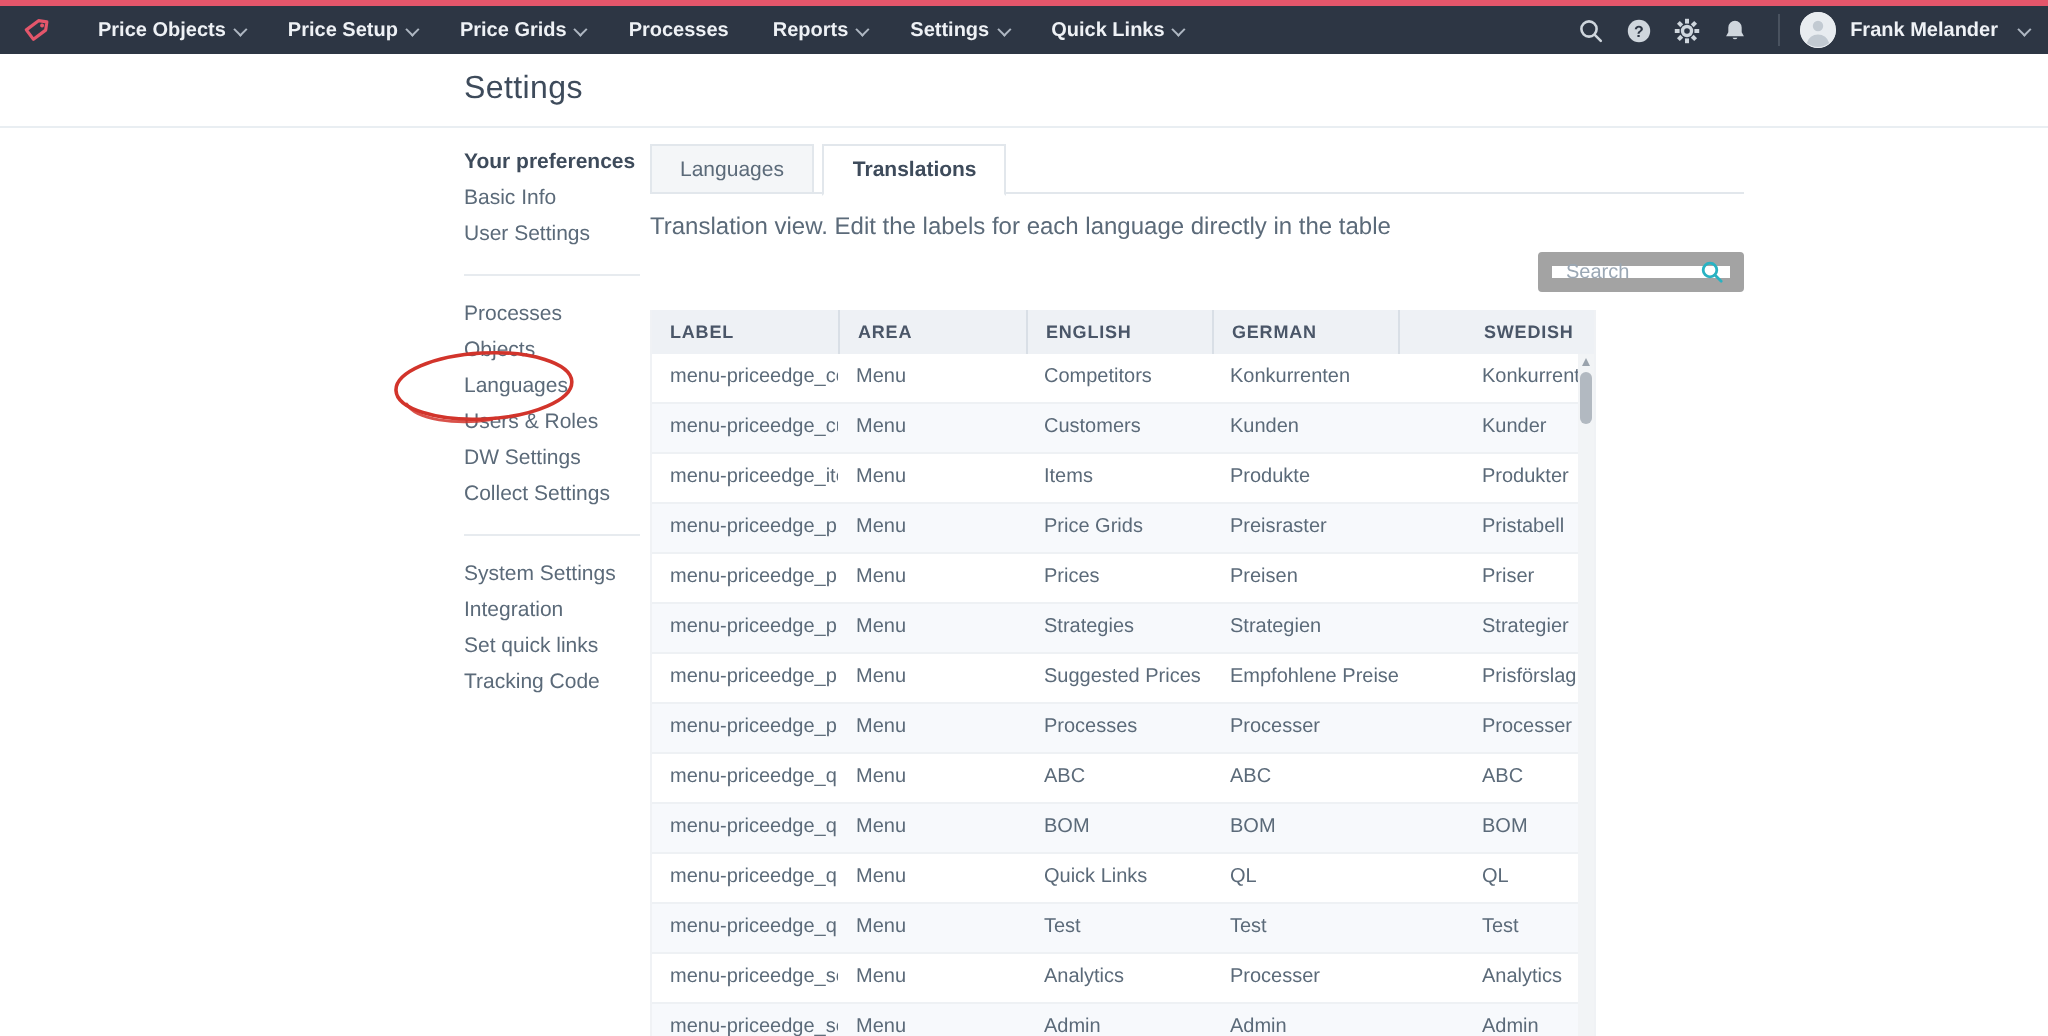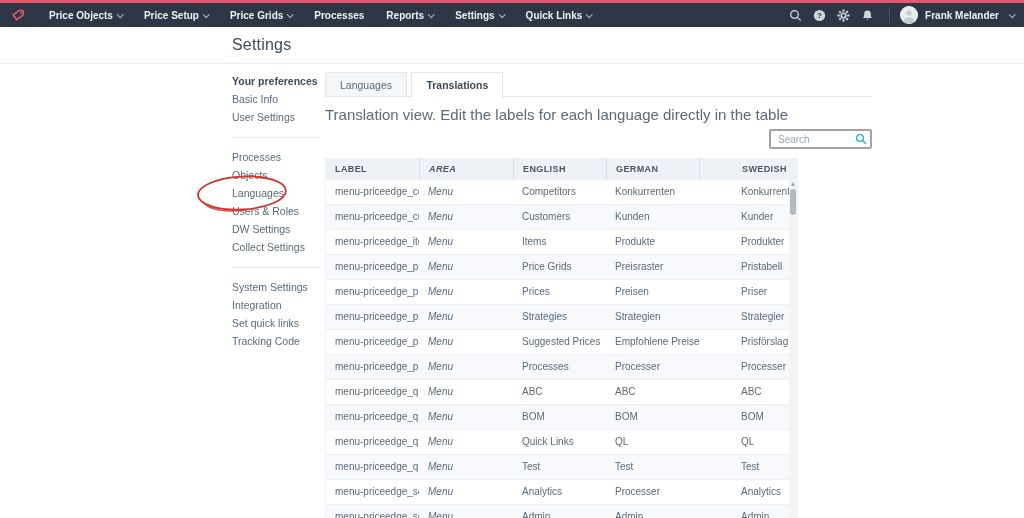--- a/index.html
+++ b/index.html
@@ -39,42 +39,42 @@
   .annotation { position:absolute; left:193px; top:172px; width:98px; height:44px; pointer-events:none; }
 
   
   .main { position:absolute; left:325px; top:72px; width:547px; height:446px; }
   .tabs-row { position:relative; height:25px; border-bottom:1px solid #e2e7ec; }
   .tab { position:relative; display:inline-block; height:25px; line-height:25px; padding:0 14px;
     font-size:10.5px; cursor:pointer; top:0; }
   .tab.inactive { background:#f4f6f8; border:1px solid #e2e7ec; color:#5b6a79; }
   .tab.active { background:#fff; border:1px solid #e2e7ec; border-bottom:1px solid #fff;
     color:#3e4b5b; font-weight:700; margin-bottom:-1px; height:26px; }
-  .desc { margin-top:9px; font-size:15px; color:#5b6a79; }
+  .desc { margin-top:9px; font-size:12px; color:#5b6a79; }
   .search-row { margin-top:6px; display:flex; justify-content:flex-end; }
-  .search-box { width:103px; height:20px; border:2px solid #a3a3a3; border-radius:2px;
+  .search-box { width:103px; height:20px; border:7px solid #a3a3a3; border-radius:2px;
     display:flex; align-items:center; background:#fff; }
   .search-box input { flex:1; border:none; outline:none; font-size:10px; color:#5b6a79;
     padding:0 4px 0 7px; min-width:0; background:transparent;
     font-family:"Liberation Sans","DejaVu Sans",sans-serif; }
   .search-box input::placeholder { color:#9aa7b4; }
   .search-ico { width:18px; flex:0 0 auto; display:flex; align-items:center; justify-content:center; }
 
   
   .table-wrap { position:relative; margin-top:9px; width:473px; height:381px; overflow:hidden;
     border-left:1px solid #f0f2f5; border-right:1px solid #f0f2f5; }
   .t-header { display:flex; height:22px; background:#eef1f5; }
   .t-hcell { font-size:9px; font-weight:700; color:#4a5668; letter-spacing:.4px;
     line-height:22px; padding-left:9px; border-left:1px solid #d9dfe6; overflow:hidden; white-space:nowrap; }
   .t-hcell:first-child { border-left:none; }
   .t-row { display:flex; height:25px; border-bottom:1px solid #eef1f4; background:#fff; }
   .t-row.alt { background:#f7f9fc; }
   .t-cell { font-size:10px; color:#5b6a79; line-height:24px; padding-left:9px;
     overflow:hidden; white-space:nowrap; }
-  .c0 { width:93px; } .c1 { width:94px;font-style:italic; } .c2 { width:93px; } .c3 { width:93px; } .c4 { width:92px;padding-left:42px; }
+  .c0 { width:93px; } .c1 { width:94px; } .c2 { width:93px; } .c3 { width:93px; } .c4 { width:92px;padding-left:42px; }
   .scroll-track { position:absolute; right:0; top:22px; bottom:0; width:8px; background:#f2f4f6; }
   .scroll-up { width:8px; height:8px; display:flex; align-items:center; justify-content:center; }
   .scroll-up::after { content:""; border-left:2.5px solid transparent; border-right:2.5px solid transparent;
     border-bottom:4px solid #9aa3ad; display:block; }
   .scroll-thumb { width:6px; height:26px; background:#b2b9c1; border-radius:3px; margin:1px auto 0 auto; cursor:pointer; }
 </style>
 </head>
 <body>
 
 <div class="topbar">

